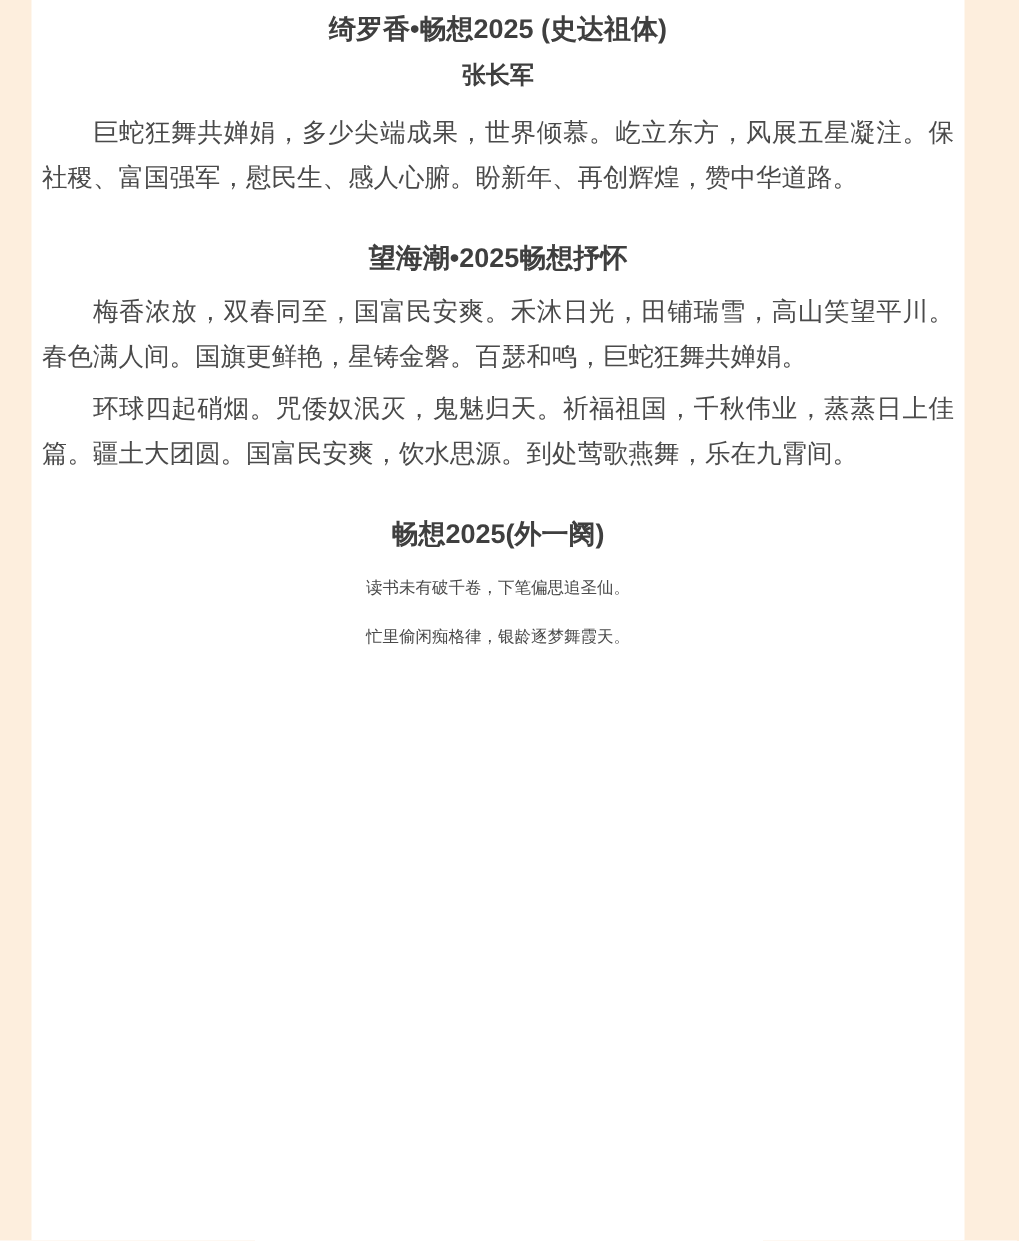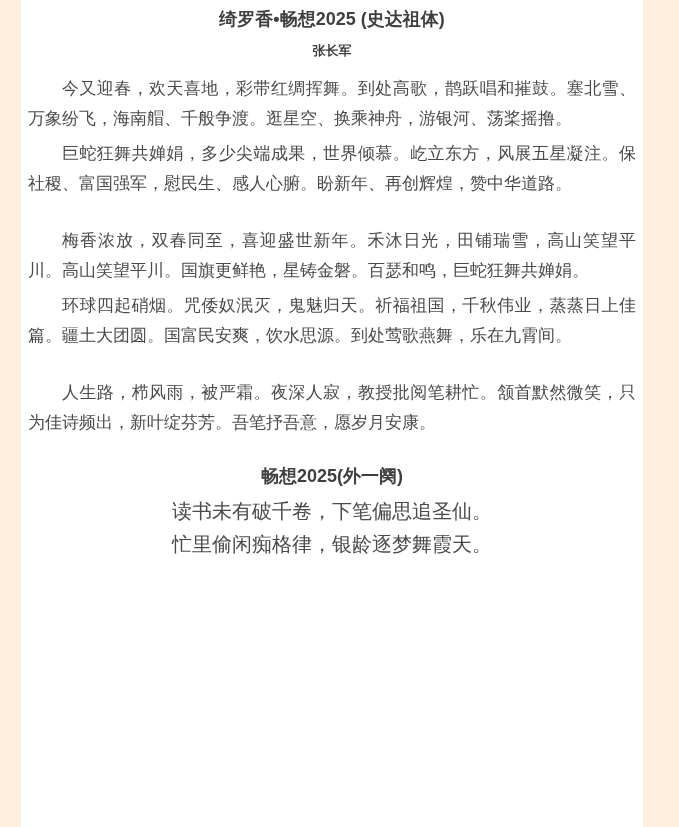--- a/index.html
+++ b/index.html
@@ -32,62 +32,60 @@
   .poem-title {
     margin: 0 0 10px 0;
     font-size: 18px;
     line-height: 22px;
     font-weight: bold;
     text-align: center;
     color: var(--title-color);
   }
   .poem-author {
     margin: 0 0 13px 0;
-    font-size: 13px;
+    font-size: 16px;
     line-height: 21px;
     font-weight: bold;
     text-align: center;
     color: var(--title-color);
   }
   .poem-para {
     margin: 0 0 5px 0;
     font-size: 17px;
     line-height: 30px;
     text-indent: 2em;
     text-align: justify;
     color: var(--text-color);
   }
   .poem-line {
     margin: 0 0 2px 0;
-    font-size: 20px;
+    font-size: 11px;
     line-height: 31px;
     text-align: center;
     color: var(--text-color);
-    font-family: Liberation Mono, monospace;
   }
 </style>
 </head>
 <body>
 
 <div class="content">
 
   <section class="poem">
     <h2 class="poem-title">绮罗香•畅想2025 (史达祖体)</h2>
     <h3 class="poem-author">张长军</h3>
-    <p class="poem-para">今又迎春，欢天喜地，彩带红绸挥舞。到处高歌，鹊跃唱和摧鼓。塞北雪、万象纷飞，海南艒、千般争渡。逛星空、换乘神舟，游银河、荡桨摇撸。</p>
     <p class="poem-para">巨蛇狂舞共婵娟，多少尖端成果，世界倾慕。屹立东方，风展五星凝注。保社稷、富国强军，慰民生、感人心腑。盼新年、再创辉煌，赞中华道路。</p>
   </section>
 
   <section class="poem">
-    <p class="poem-para">梅香浓放，双春同至，喜迎盛世新年。禾沐日光，田铺瑞雪，高山笑望平川。高山笑望平川。国旗更鲜艳，星铸金磐。百瑟和鸣，巨蛇狂舞共婵娟。</p>
+    <h2 class="poem-title">望海潮•2025畅想抒怀</h2>
+    <p class="poem-para">梅香浓放，双春同至，国富民安爽。禾沐日光，田铺瑞雪，高山笑望平川。春色满人间。国旗更鲜艳，星铸金磐。百瑟和鸣，巨蛇狂舞共婵娟。</p>
     <p class="poem-para">环球四起硝烟。咒倭奴泯灭，鬼魅归天。祈福祖国，千秋伟业，蒸蒸日上佳篇。疆土大团圆。国富民安爽，饮水思源。到处莺歌燕舞，乐在九霄间。</p>
   </section>
 
   <section class="poem">
-    <p class="poem-para">人生路，栉风雨，被严霜。夜深人寂，教授批阅笔耕忙。颔首默然微笑，只为佳诗频出，新叶绽芬芳。吾笔抒吾意，愿岁月安康。</p>
   </section>
 
   <section class="poem">
     <h2 class="poem-title">畅想2025(外一阕)</h2>
     <p class="poem-line">读书未有破千卷，下笔偏思追圣仙。</p>
     <p class="poem-line">忙里偷闲痴格律，银龄逐梦舞霞天。</p>
   </section>
 
 </div>
 

